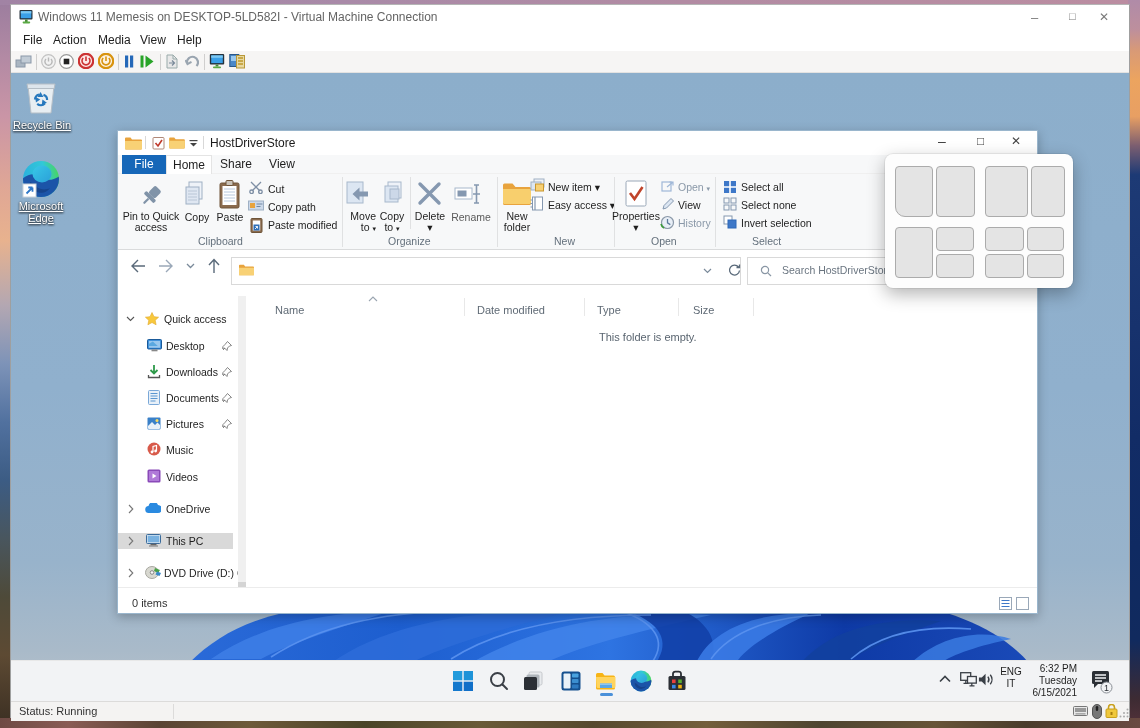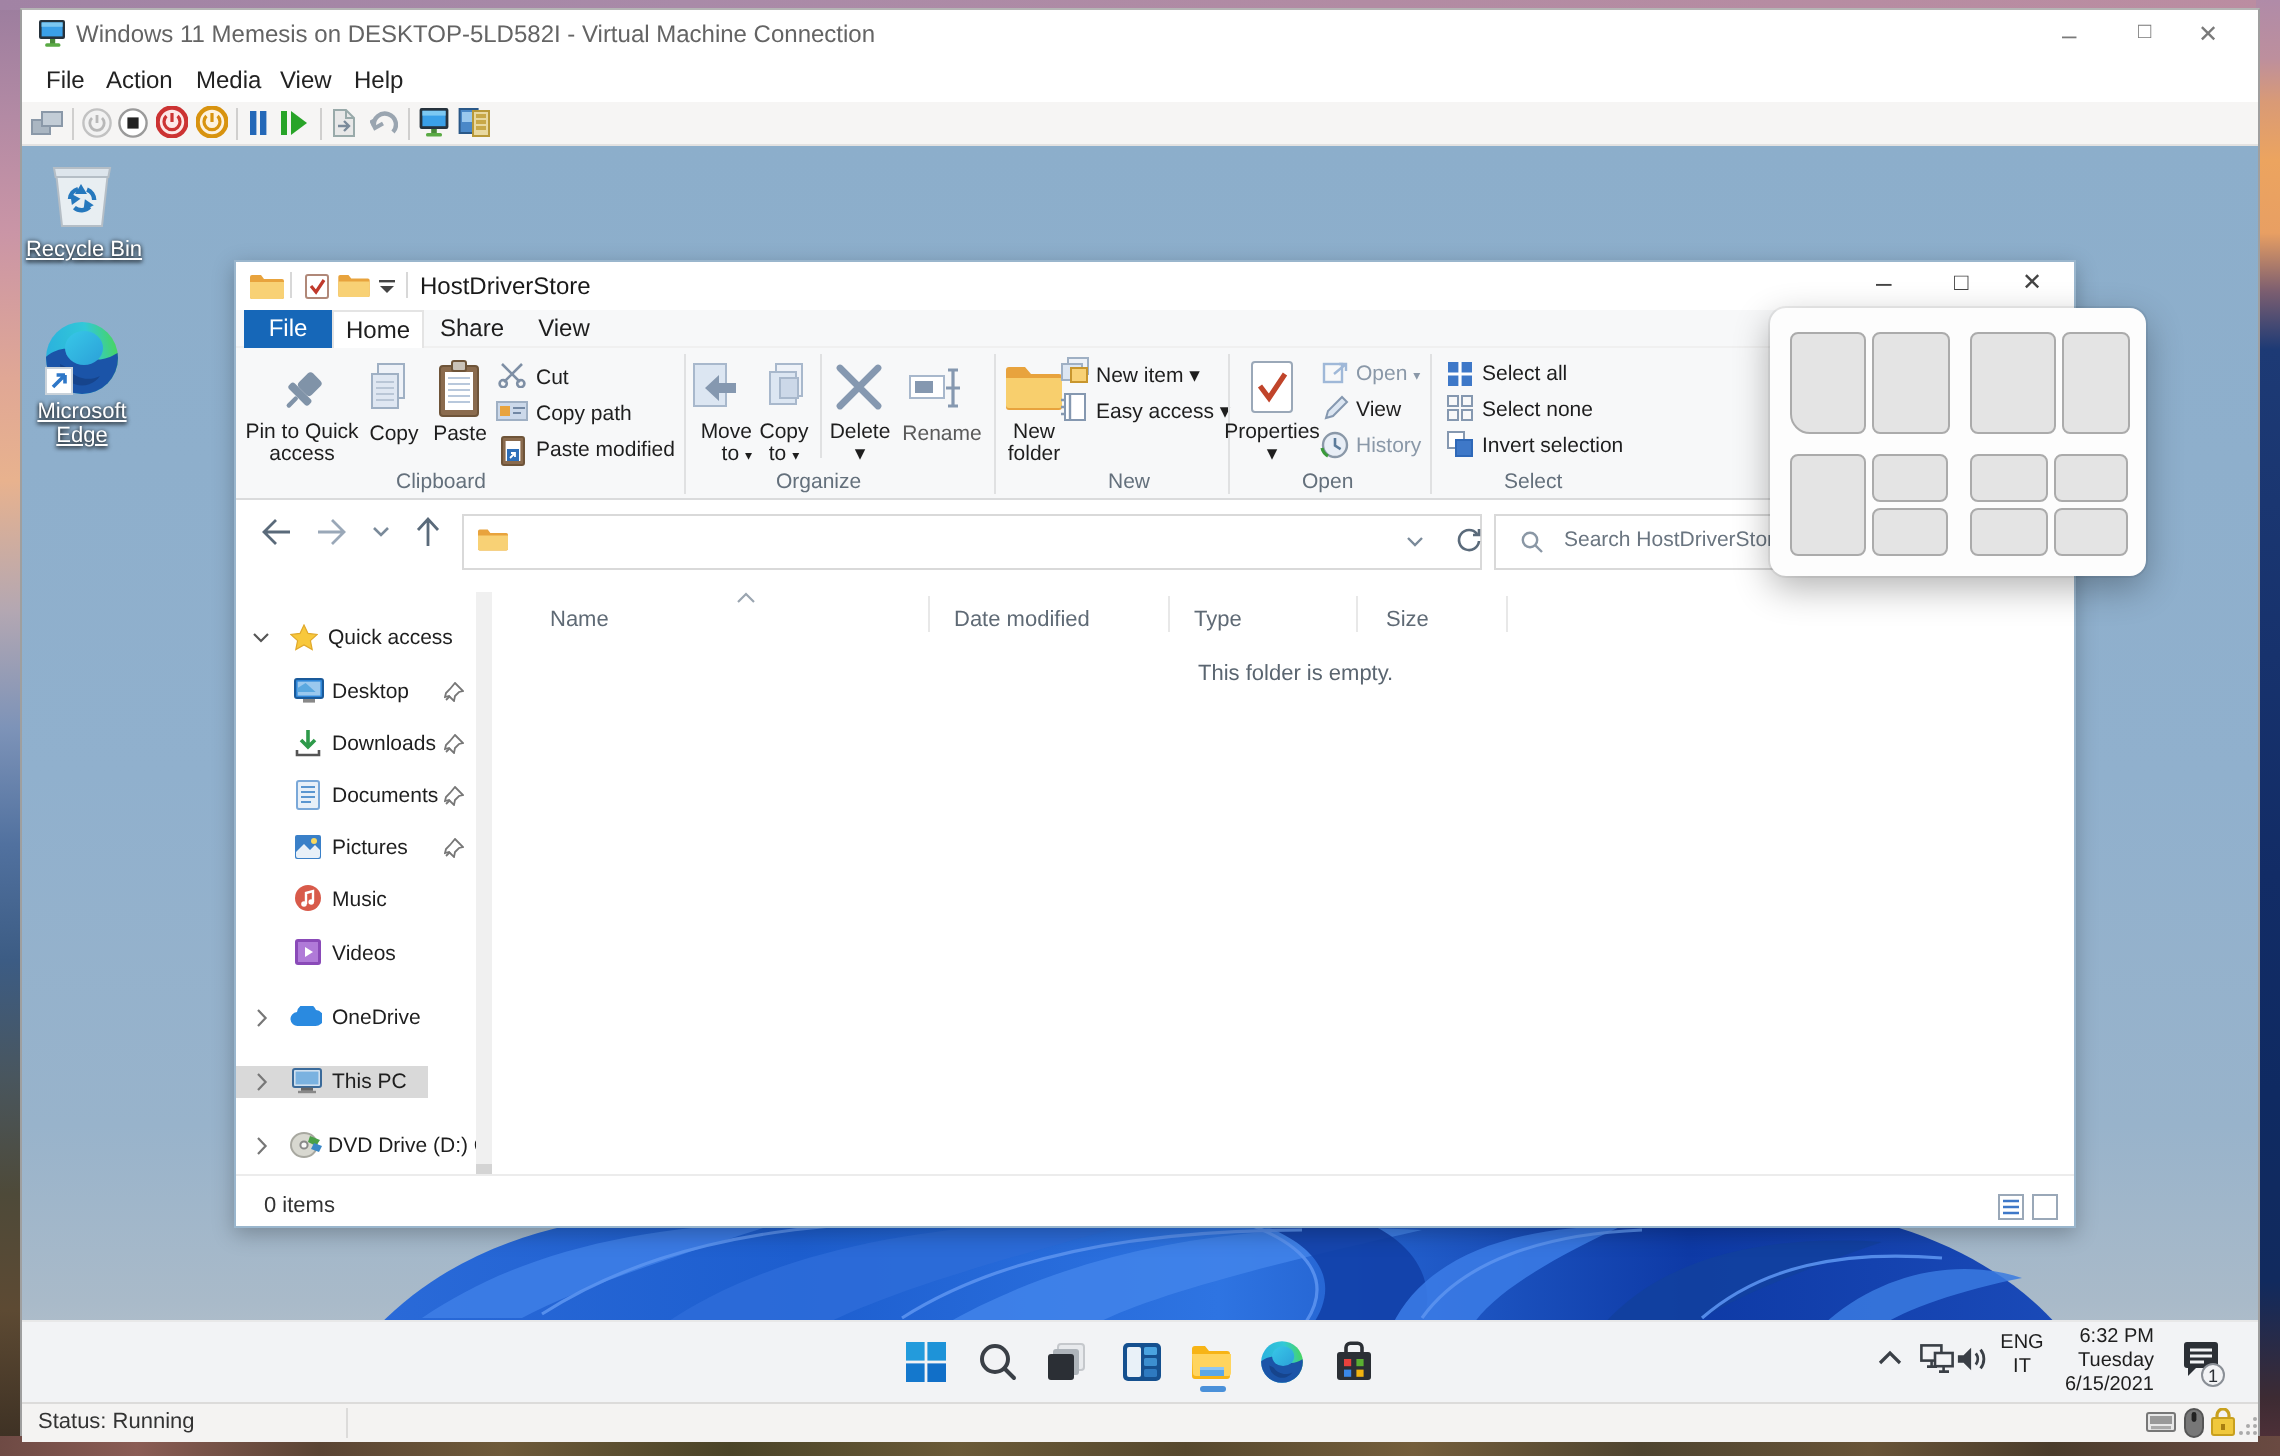--- a/index.html
+++ b/index.html
@@ -505,21 +505,21 @@
           </div>
           <div class="nav-item" style="top:370px">
             <svg class="abs" style="left:10px;top:3px" width="6" height="10" viewBox="0 0 6 10">
                 <path d="M1,1 L4.8,5 L1,9" fill="none" stroke="#777" stroke-width="1.1"></path>
               </svg>
             <svg class="abs" style="left:27px;top:2px" width="16" height="11" viewBox="0 0 16 11">
               <path d="M4,10 a3.5,3.5 0 0 1 -0.5,-7 a5,5 0 0 1 9.5,-1 a4,4 0 0 1 -0.5,8 Z" fill="#2a8ae0"></path>
             </svg>
             <span class="nav-txt">OneDrive</span>
           </div>
-          <div class="nav-item" style="top:402px;background:#d9d9d9;width:96px">
+          <div class="nav-item" style="top:402px;background:#d9d9d9;width:115px">
             <svg class="abs" style="left:10px;top:3px" width="6" height="10" viewBox="0 0 6 10">
                 <path d="M1,1 L4.8,5 L1,9" fill="none" stroke="#777" stroke-width="1.1"></path>
               </svg>
             <svg class="abs" style="left:28px;top:1px" width="15" height="13" viewBox="0 0 15 13">
               <rect x="0.5" y="0.5" width="14" height="9" rx="1" fill="#cfe0ef" stroke="#3a6a9a"></rect>
               <rect x="1.8" y="1.8" width="11.4" height="6.4" fill="#7ab2e0"></rect>
               <rect x="4.5" y="9.8" width="6" height="1.6" fill="#666"></rect>
               <rect x="3" y="11.4" width="9" height="1.2" fill="#888"></rect>
             </svg>
             <span class="nav-txt">This PC</span>

